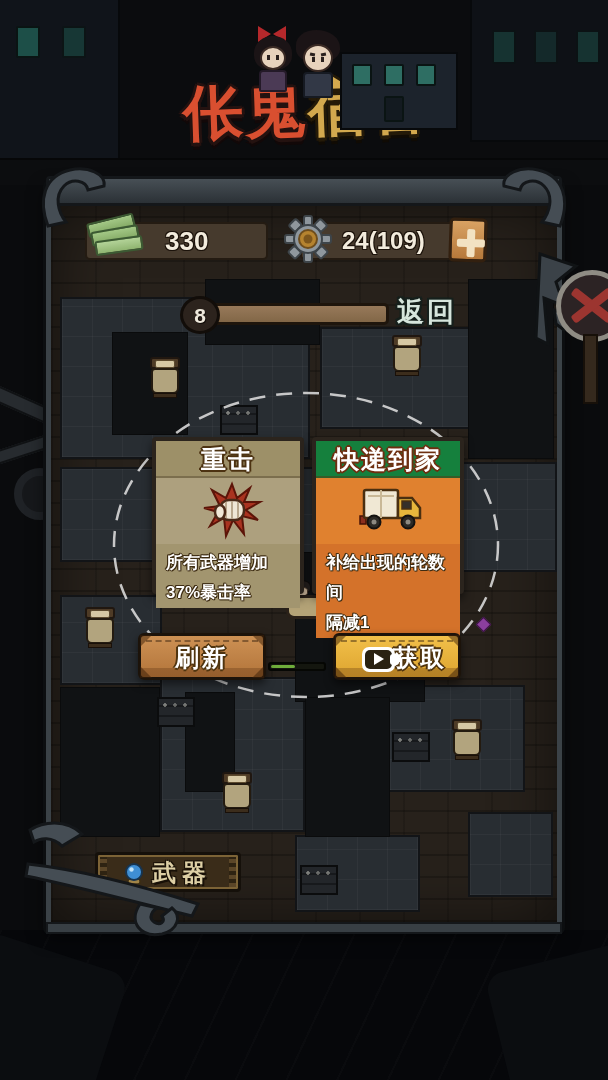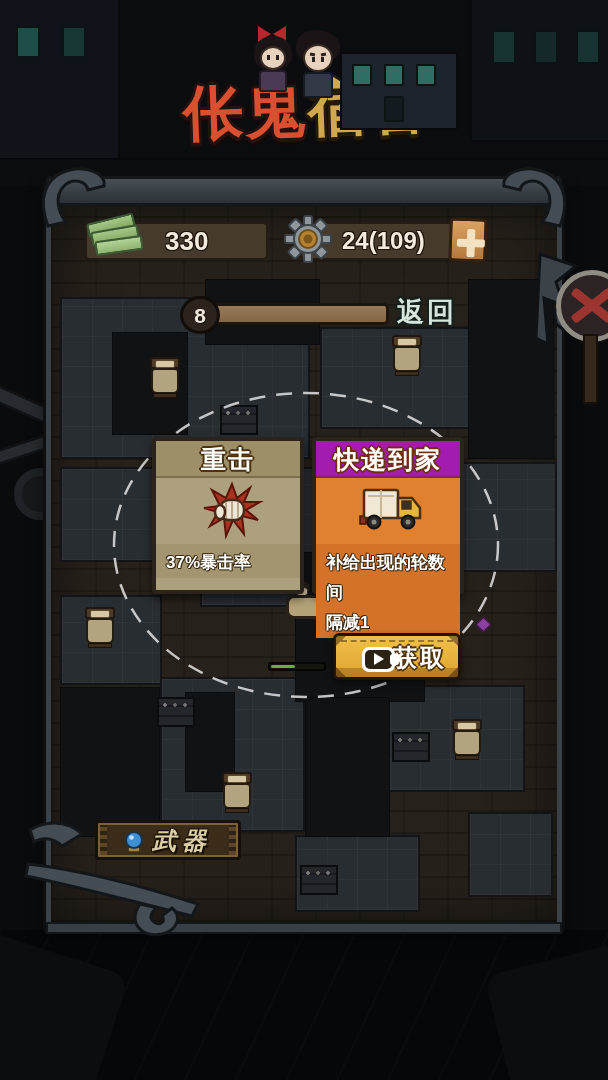--- a/index.html
+++ b/index.html
@@ -97,21 +97,21 @@
   .card .band{position:relative;height:37px;text-align:center;}
   .card .ctitle{font-size:25px;font-weight:900;color:#fff;line-height:37px;letter-spacing:2px;
     text-shadow:2px 0 #4c3211,-2px 0 #4c3211,0 2px #4c3211,0 -2px #4c3211,1px 1px #4c3211,-1px -1px #4c3211,1px -1px #4c3211,-1px 1px #4c3211;}
   .card .icon-zone{position:relative;height:66px;}
   .card .desc{position:relative;padding:4px 10px 0 10px;font-size:17px;font-weight:bold;color:#fff;line-height:30px;
     text-shadow:1px 0 #3e2c12,-1px 0 #3e2c12,0 1px #3e2c12,0 -1px #3e2c12,1px 1px #3e2c12,-1px -1px #3e2c12;}
   .card-tan{background:#ada07e;}
   .card-tan .band{background:#9d9068;border-bottom:2px solid rgba(60,48,28,.35);}
   .card-tan .desc{border-top:0;background:#a2956f;}
   .card-org{background:#e0812f;}
-  .card-org .band{background:#a21caf;border-bottom:2px solid rgba(100,40,10,.4);}
+  .card-org .band{background:#15803d;border-bottom:2px solid rgba(100,40,10,.4);}
   .card-org .desc{background:#d4722a;}
   .card-org .ctitle{text-shadow:2px 0 #6e2f10,-2px 0 #6e2f10,0 2px #6e2f10,0 -2px #6e2f10,1px 1px #6e2f10,-1px -1px #6e2f10,1px -1px #6e2f10,-1px 1px #6e2f10;}
 
   
   .gbtn{position:absolute;width:128px;height:47px;border:3px solid #1c130a;border-radius:6px;z-index:7;cursor:pointer;
     box-shadow:0 4px 8px rgba(0,0,0,.5);}
   .gbtn .stitch{position:absolute;left:5px;right:5px;top:4px;height:0;border-top:2px dashed rgba(46,26,8,.45);}
   .gbtn .shade{position:absolute;left:0;right:0;bottom:0;height:9px;background:rgba(80,40,10,.28);border-radius:0 0 4px 4px;}
   .gbtn .corner{position:absolute;width:12px;height:12px;background:rgba(60,32,8,.5);}
   .gbtn .blabel{position:absolute;left:0;right:0;top:0;bottom:0;text-align:center;line-height:44px;
@@ -302,20 +302,21 @@
         </div>
       <div class="icon-zone">
         <svg width="64" height="60" viewBox="0 0 64 60" style="position:absolute;left:44px;top:2px;">
           <polygon points="32,4 37,18 50,8 44,22 60,22 46,30 58,40 42,36 44,54 33,40 26,56 24,38 10,46 18,32 4,28 20,26 12,10 26,18" fill="#a93320" stroke="#5c1408" stroke-width="2"></polygon>
           <rect x="20" y="20" width="24" height="20" rx="9" fill="#efe7d6" stroke="#4a2a18" stroke-width="2.5"></rect>
           <path d="M26 22 V38 M32 21 V39 M38 22 V38" stroke="#b9a88e" stroke-width="2" fill="none"></path>
           <ellipse cx="20" cy="32" rx="5" ry="7" fill="#efe7d6" stroke="#4a2a18" stroke-width="2.5"></ellipse>
         </svg>
       </div>
       <div class="desc">
+        <div>所有武器增加</div>
         <div>37%暴击率</div>
       </div>
     </div>
 
     <div class="card card-org" style="left:261px;top:231px;">
       <div class="band">
           <div class="ctitle">快递到家</div>
         </div>
       <div class="icon-zone">
         <svg width="70" height="46" viewBox="0 0 70 46" style="position:absolute;left:40px;top:8px;">
@@ -329,39 +330,48 @@
           <circle cx="18" cy="36" r="2.5" fill="#8d8a82"></circle>
             <circle cx="52" cy="36" r="2.5" fill="#8d8a82"></circle>
         </svg>
       </div>
       <div class="desc">
         <div>补给出现的轮数间</div>
         <div>隔减1</div>
       </div>
     </div>
 
+    <div class="gbtn btn-copper" style="left:87px;top:427px;">
+      <div class="stitch"></div>
+        <div class="shade"></div>
+      <div class="corner" style="left:-1px;top:-1px;clip-path:polygon(0 0,100% 0,0 100%);"></div>
+      <div class="corner" style="right:-1px;top:-1px;clip-path:polygon(0 0,100% 0,100% 100%);"></div>
+      <div class="corner" style="left:-1px;bottom:-1px;clip-path:polygon(0 0,100% 100%,0 100%);"></div>
+      <div class="corner" style="right:-1px;bottom:-1px;clip-path:polygon(100% 0,100% 100%,0 100%);"></div>
+      <div class="blabel">刷新</div>
+    </div>
     <div class="mini-track" style="left:217px;top:456px;width:58px;">
       <div class="mini-fill" style="width:24px;"></div>
     </div>
     <div class="gbtn btn-gold" style="left:282px;top:427px;">
       <div class="stitch"></div>
         <div class="shade"></div>
       <div class="corner" style="left:-1px;top:-1px;clip-path:polygon(0 0,100% 0,0 100%);"></div>
       <div class="corner" style="right:-1px;top:-1px;clip-path:polygon(0 0,100% 0,100% 100%);"></div>
       <div class="corner" style="left:-1px;bottom:-1px;clip-path:polygon(0 0,100% 100%,0 100%);"></div>
       <div class="corner" style="right:-1px;bottom:-1px;clip-path:polygon(100% 0,100% 100%,0 100%);"></div>
       <div class="vid-icon">
           <div class="vin"></div>
           <div class="tri"></div>
           <div class="lens"></div>
         </div>
       <div class="blabel" style="padding-left:46px;">获取</div>
     </div>
 
-    <div class="plaque" style="left:44px;top:614px;font-style:italic;">
+    <div class="plaque" style="left:44px;top:646px;">
       <div class="ridge" style="left:2px;"></div>
         <div class="ridge" style="right:2px;"></div>
       <svg width="24" height="26" viewBox="0 0 24 26" style="position:absolute;left:24px;top:6px;">
         <rect x="6" y="18" width="12" height="5" rx="2" fill="#a08448" stroke="#3c2e12" stroke-width="1.5"></rect>
         <circle cx="12" cy="11" r="8" fill="#3f8fd4" stroke="#17344f" stroke-width="2"></circle>
         <circle cx="9.5" cy="8.5" r="2.2" fill="#bfe2f7"></circle>
       </svg>
       <div class="wlabel">武器</div>
     </div>
   </div>

